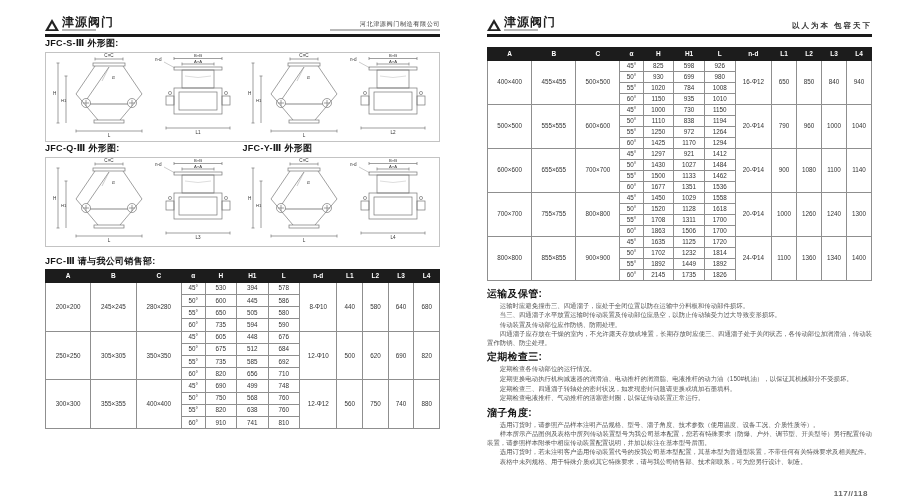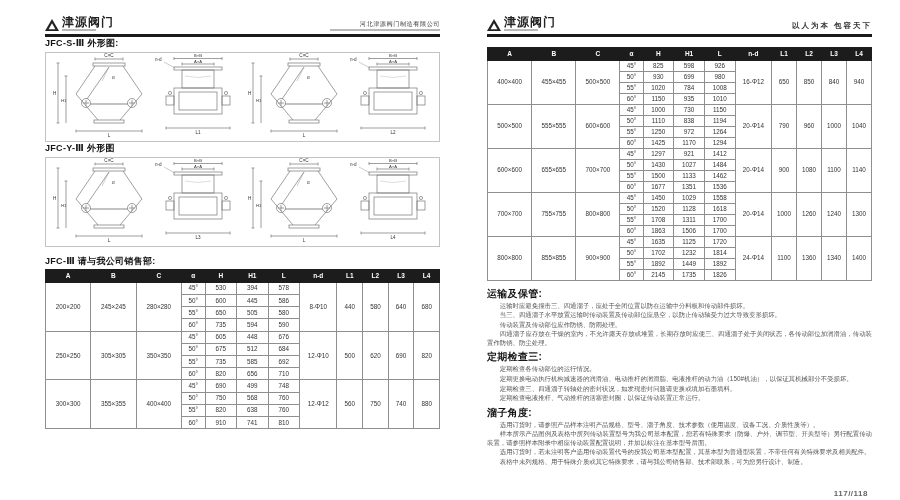--- a/index.html
+++ b/index.html
@@ -199,20 +199,21 @@
               <circle cx="174" cy="41" r="1.6" stroke="#777" stroke-width="0.7" fill="none"></circle>
     <line x1="114" y1="76" x2="178" y2="76" stroke="#777" stroke-width="0.7" fill="none"></line>
               <line x1="114" y1="74.5" x2="114" y2="77.5" stroke="#777" stroke-width="0.7" fill="none"></line>
               <line x1="178" y1="74.5" x2="178" y2="77.5" stroke="#777" stroke-width="0.7" fill="none"></line>
     <text x="146" y="82" text-anchor="middle" font-size="4.6" fill="#333">L2</text>
   </g>
 </svg></div>
     </div>
 
     <div class="titles-row">
+      <div class="sec-title">JFC-Q-Ⅲ 外形图:</div>
       <div class="sec-title">JFC-Y-Ⅲ 外形图</div>
     </div>
     <div class="dwg-box">
       <div class="dwg-slot" id="dwg2"><svg width="186" height="86" viewBox="0 0 186 86">
 
   <g>
     <line x1="43" y1="7" x2="71" y2="7" stroke="#777" stroke-width="0.7" fill="none"></line>
               <line x1="43" y1="5.5" x2="43" y2="8.5" stroke="#777" stroke-width="0.7" fill="none"></line>
               <line x1="71" y1="5.5" x2="71" y2="8.5" stroke="#777" stroke-width="0.7" fill="none"></line>
     <text x="57" y="5" text-anchor="middle" font-size="4.6" fill="#333">C×C</text>

